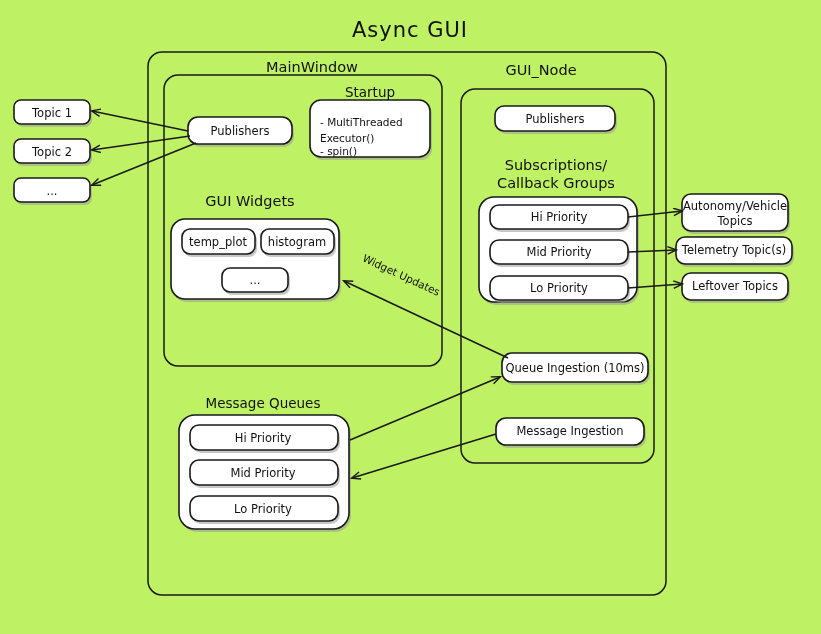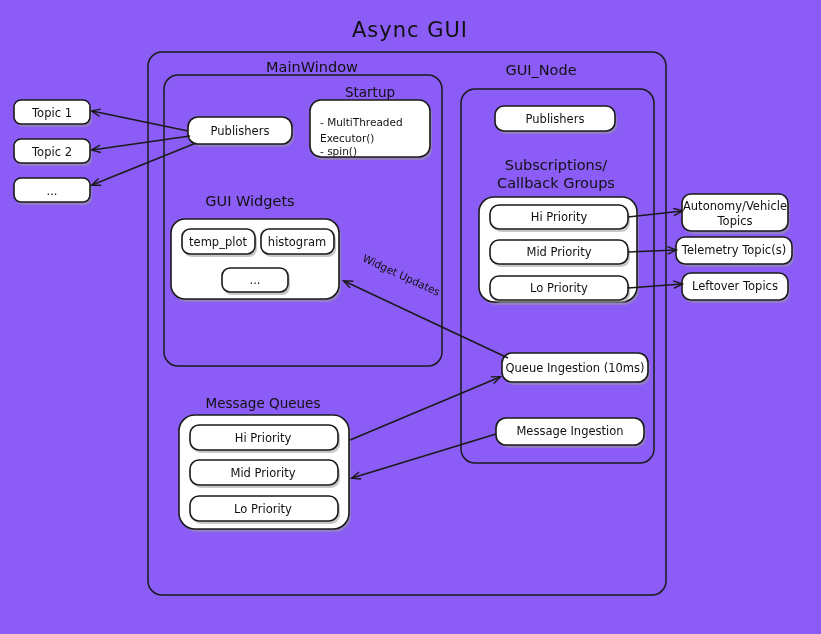--- a/index.html
+++ b/index.html
@@ -4,21 +4,21 @@
 <style>
   html, body {
     margin: 0;
     padding: 0;
     background: #ffffff;
   }
   #canvas {
     position: relative;
     width: 821px;
     height: 634px;
-    background: #8b5cf6;
+    background: #bef264;
     overflow: hidden;
     font-family: "DejaVu Sans", sans-serif;
   }
   svg.layer {
     position: absolute;
     top: 0; left: 0;
     width: 821px;
     height: 634px;
   }
   .box {

